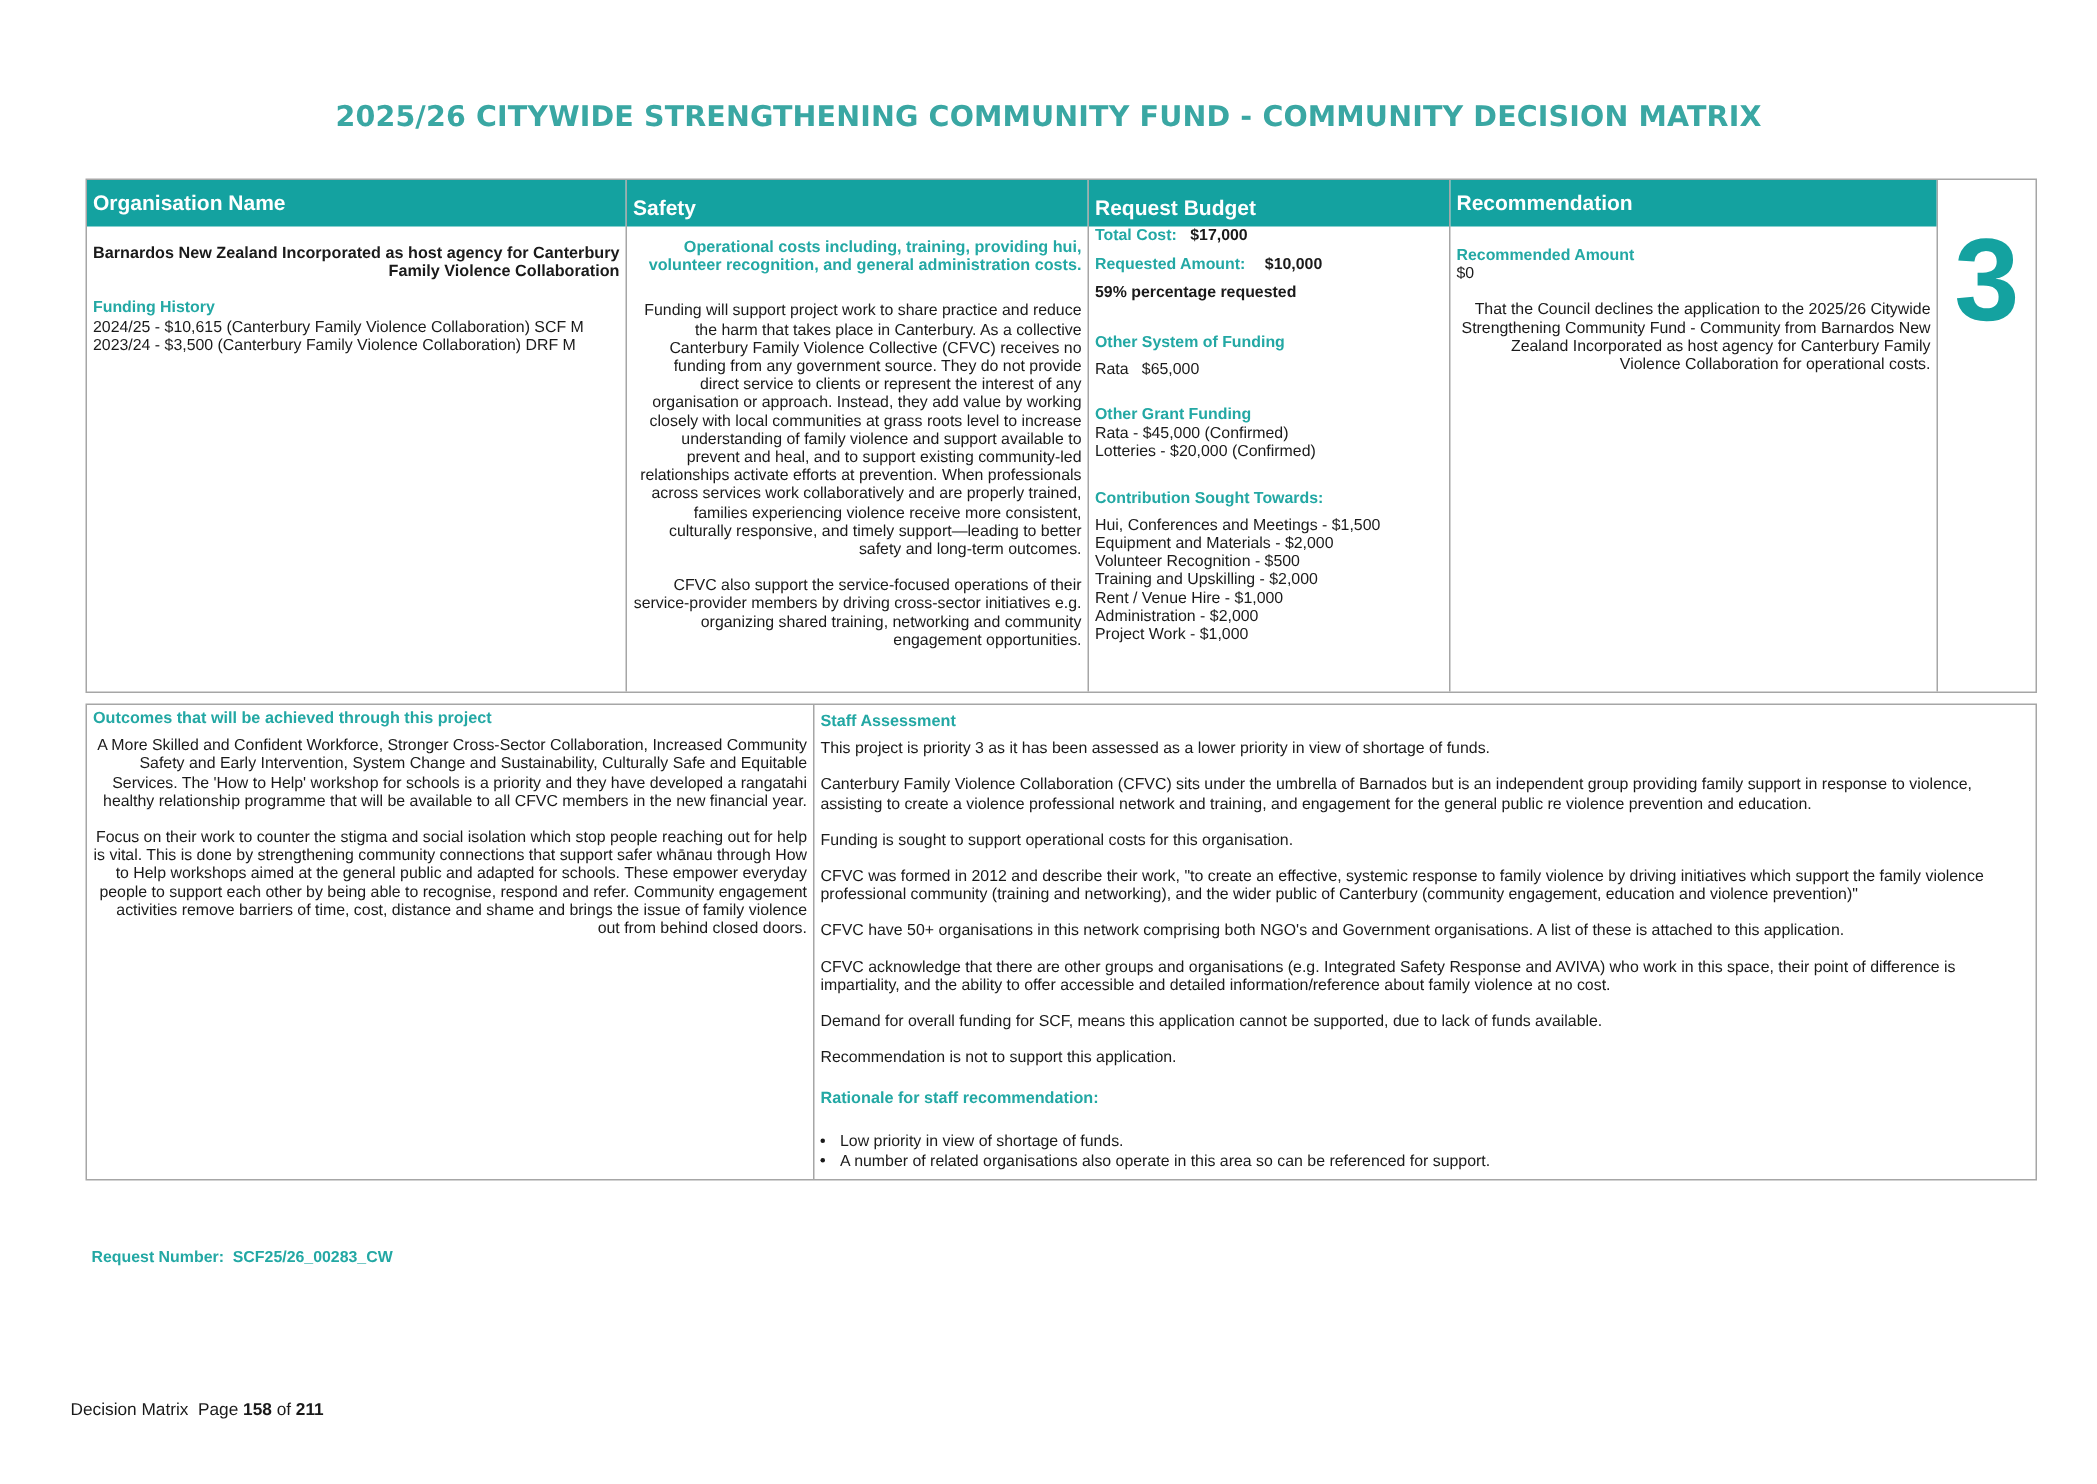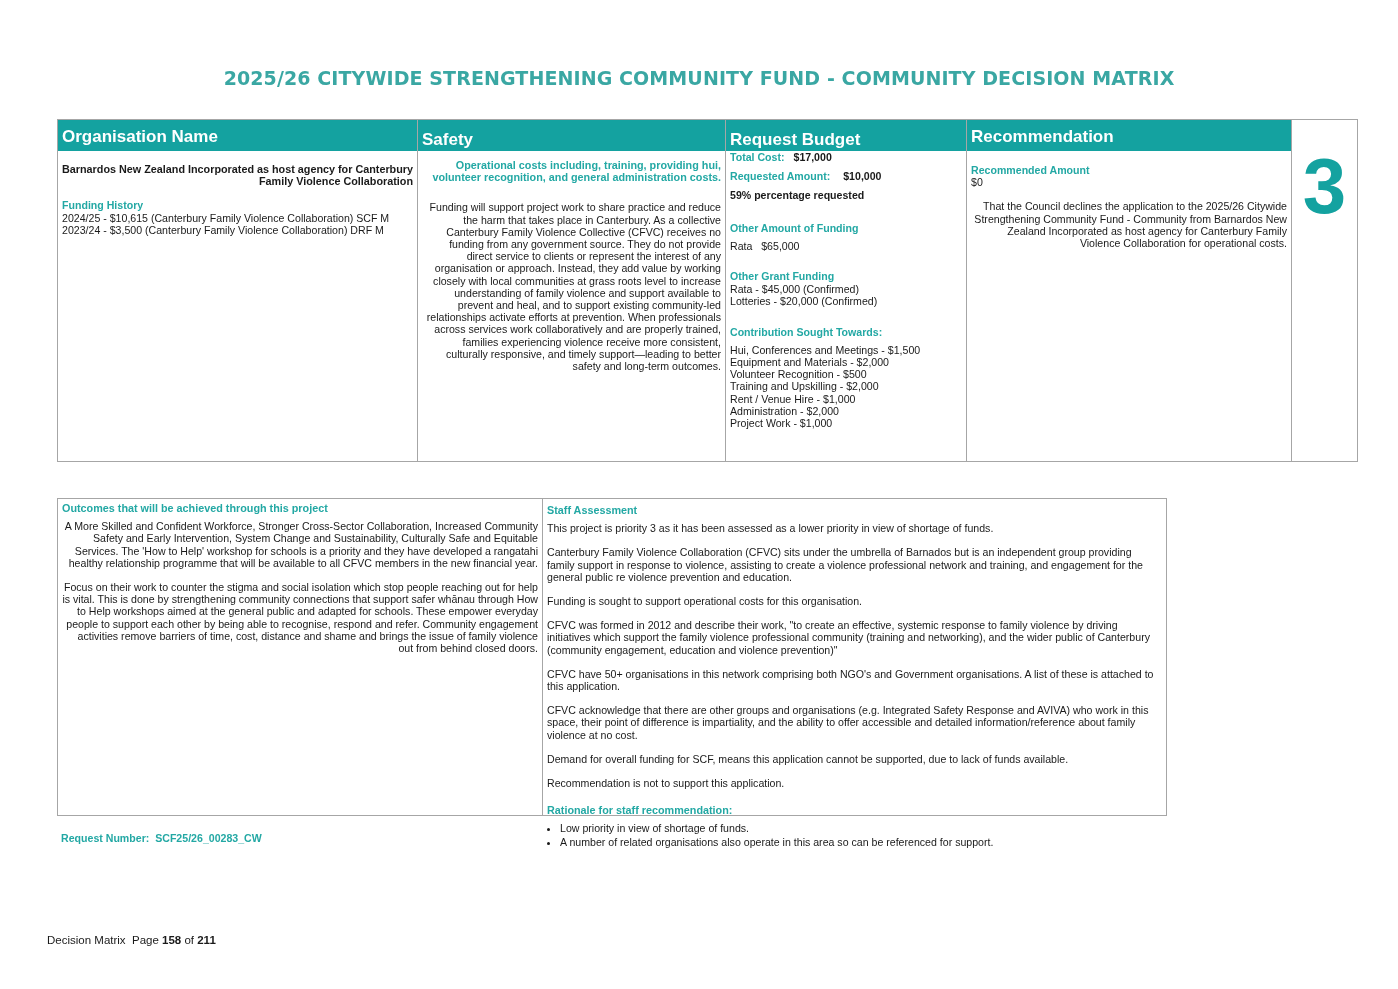--- a/index.html
+++ b/index.html
@@ -13,34 +13,34 @@
       color: #3aa7a3; letter-spacing: 0.1px;
     }
     .matrix {
       position: absolute; left: 57px; top: 119px; width: 1301px; height: 343px;
       border: 1px solid #a6a6a6; box-sizing: border-box;
     }
     .col { position: absolute; top: 0; bottom: 0; box-sizing: border-box; }
     .col.bordered { border-right: 1px solid #a6a6a6; }
     .hdr {
       height: 31px; background: #14a2a0; color: #ffffff; font-weight: bold;
-      font-size: 17px; box-sizing: border-box; padding: 8px 4px 0 4px;
+      font-size: 14px; box-sizing: border-box; padding: 8px 4px 0 4px;
     }
     .cell { padding: 0 4px; font-size: 10.6px; line-height: 12.2px; }
     .teal { color: #23a8a4; font-weight: bold; }
     .b { font-weight: bold; }
     .para { margin: 0; text-align: right; }
     .gap { height: 12px; }
     .bignum {
       position: absolute; left: 0; right: 0; top: 26px; text-align: center;
       font-family: "Liberation Sans", sans-serif; font-weight: bold; font-size: 78px;
       color: #14a2a0; line-height: 80px;
     }
     .lower {
-      position: absolute; left: 57px; top: 498px; width: 1110px; height: 318px;
+      position: absolute; left: 57px; top: 469px; width: 1301px; height: 318px;
       border: 1px solid #a6a6a6; box-sizing: border-box;
     }
     .lower .left { position: absolute; left: 0; top: 0; bottom: 0; width: 485px; border-right: 1px solid #a6a6a6; box-sizing: border-box; padding: 3px 4px; font-size: 10.6px; line-height: 12.2px; }
     .lower .right { position: absolute; left: 485px; top: 0; bottom: 0; right: 0; box-sizing: border-box; padding: 5px 4px; font-size: 10.6px; line-height: 12.2px; }
     .sec-head { color: #23a8a4; font-weight: bold; font-size: 10.8px; margin-bottom: 6px; }
     .sa-p { margin: 0 0 12px 0; }
     ul.bul { margin: 0; padding-left: 13px; list-style: disc; }
     ul.bul li { margin: 0 0 1px 0; }
     .reqnum {
       position: absolute; left: 61px; top: 832px; font-size: 10.6px; font-weight: bold; color: #23a8a4;
@@ -67,37 +67,38 @@
     </div>
   </div>
 
   <div class="col bordered" style="left:360px; width:308px;">
     <div class="hdr" style="padding-top:10px;">Safety</div>
     <div class="cell" style="padding-top:8px;">
       <p class="para teal" style="font-size:10.8px;">Operational costs including, training, providing hui, volunteer recognition, and general administration costs.</p>
       <div style="height:18px;"></div>
       <p class="para">Funding will support project work to share practice and reduce the harm that takes place in Canterbury.  As a collective Canterbury Family Violence Collective (CFVC) receives no funding from any government source. They do not provide direct service to clients or represent the interest of any organisation or approach. Instead, they add value by working closely with local communities at grass roots level to increase understanding of family violence and support available to prevent and heal, and to support existing community-led relationships activate efforts at prevention. When professionals across services work collaboratively and are properly trained, families experiencing violence receive more consistent, culturally responsive, and timely support—leading to better safety and long-term outcomes.</p>
       <div class="gap"></div>
+      <p class="para">CFVC also support the service-focused operations of their service-provider members by driving cross-sector initiatives e.g. organizing shared training, networking and community engagement opportunities.</p>
     </div>
   </div>
 
   <div class="col bordered" style="left:668px; width:241px;">
     <div class="hdr" style="padding-top:10px;">Request Budget</div>
     <div class="cell" style="padding-top:0;">
       <div style="margin-bottom:7px;">
         <span class="teal">Total Cost:</span>
         <span class="b" style="margin-left:6px;">$17,000</span>
       </div>
       <div style="margin-bottom:7px;">
         <span class="teal">Requested Amount:</span>
         <span class="b" style="margin-left:10px;">$10,000</span>
       </div>
       <div class="b">59% percentage requested</div>
       <div style="height:20px;"></div>
-      <div class="teal" style="margin-bottom:6px;">Other Amount of Funding</div>
+      <div class="teal" style="margin-bottom:6px;">Other System of Funding</div>
       <div style="white-space:pre;">Rata   $65,000</div>
       <div style="height:18px;"></div>
       <div class="teal" style="margin-bottom:1px;">Other Grant Funding</div>
       <div>Rata - $45,000 (Confirmed)</div>
       <div>Lotteries - $20,000 (Confirmed)</div>
       <div style="height:18px;"></div>
       <div class="teal" style="margin-bottom:6px;">Contribution Sought Towards:</div>
       <div>Hui, Conferences and Meetings - $1,500</div>
       <div>Equipment and Materials - $2,000</div>
       <div>Volunteer Recognition - $500</div>
@@ -133,21 +134,21 @@
   <div class="right">
     <div class="sec-head">Staff Assessment</div>
     <p class="sa-p">This project is priority 3 as it has been assessed as a lower priority in view of shortage of funds.</p>
     <p class="sa-p">Canterbury Family Violence Collaboration (CFVC) sits under the umbrella of Barnados but is an independent group providing family support in response to violence, assisting to create a violence professional network and training, and engagement for the general public re violence prevention and education.</p>
     <p class="sa-p">Funding is sought to support operational costs for this organisation.</p>
     <p class="sa-p">CFVC was formed in 2012 and describe their work, "to create an effective, systemic response to family violence by driving initiatives which support the family violence professional community (training and networking), and the wider public of Canterbury (community engagement, education and violence prevention)"</p>
     <p class="sa-p">CFVC have 50+ organisations in this network comprising both NGO's and Government organisations. A list of these is attached to this application.</p>
     <p class="sa-p">CFVC acknowledge that there are other groups and organisations (e.g. Integrated Safety Response and AVIVA) who work in this space, their point of difference is impartiality, and the ability to offer accessible and detailed information/reference about family violence at no cost.</p>
     <p class="sa-p">Demand for overall funding for SCF, means this application cannot be supported, due to lack of funds available.</p>
     <p class="sa-p" style="margin-bottom:15px;">Recommendation is not to support this application.</p>
-    <div class="sec-head" style="margin-bottom:6px;">Rationale for staff recommendation:</div>
+    <div class="sec-head" style="margin-bottom:16px;">Rationale for staff recommendation:</div>
     <ul class="bul">
       <li>Low priority in view of shortage of funds.</li>
       <li>A number of related organisations also operate in this area so can be referenced for support.</li>
     </ul>
   </div>
 </div>
 
 <div class="reqnum" style="white-space:pre;">Request Number:  SCF25/26_00283_CW</div>
 
 <div class="footer">

